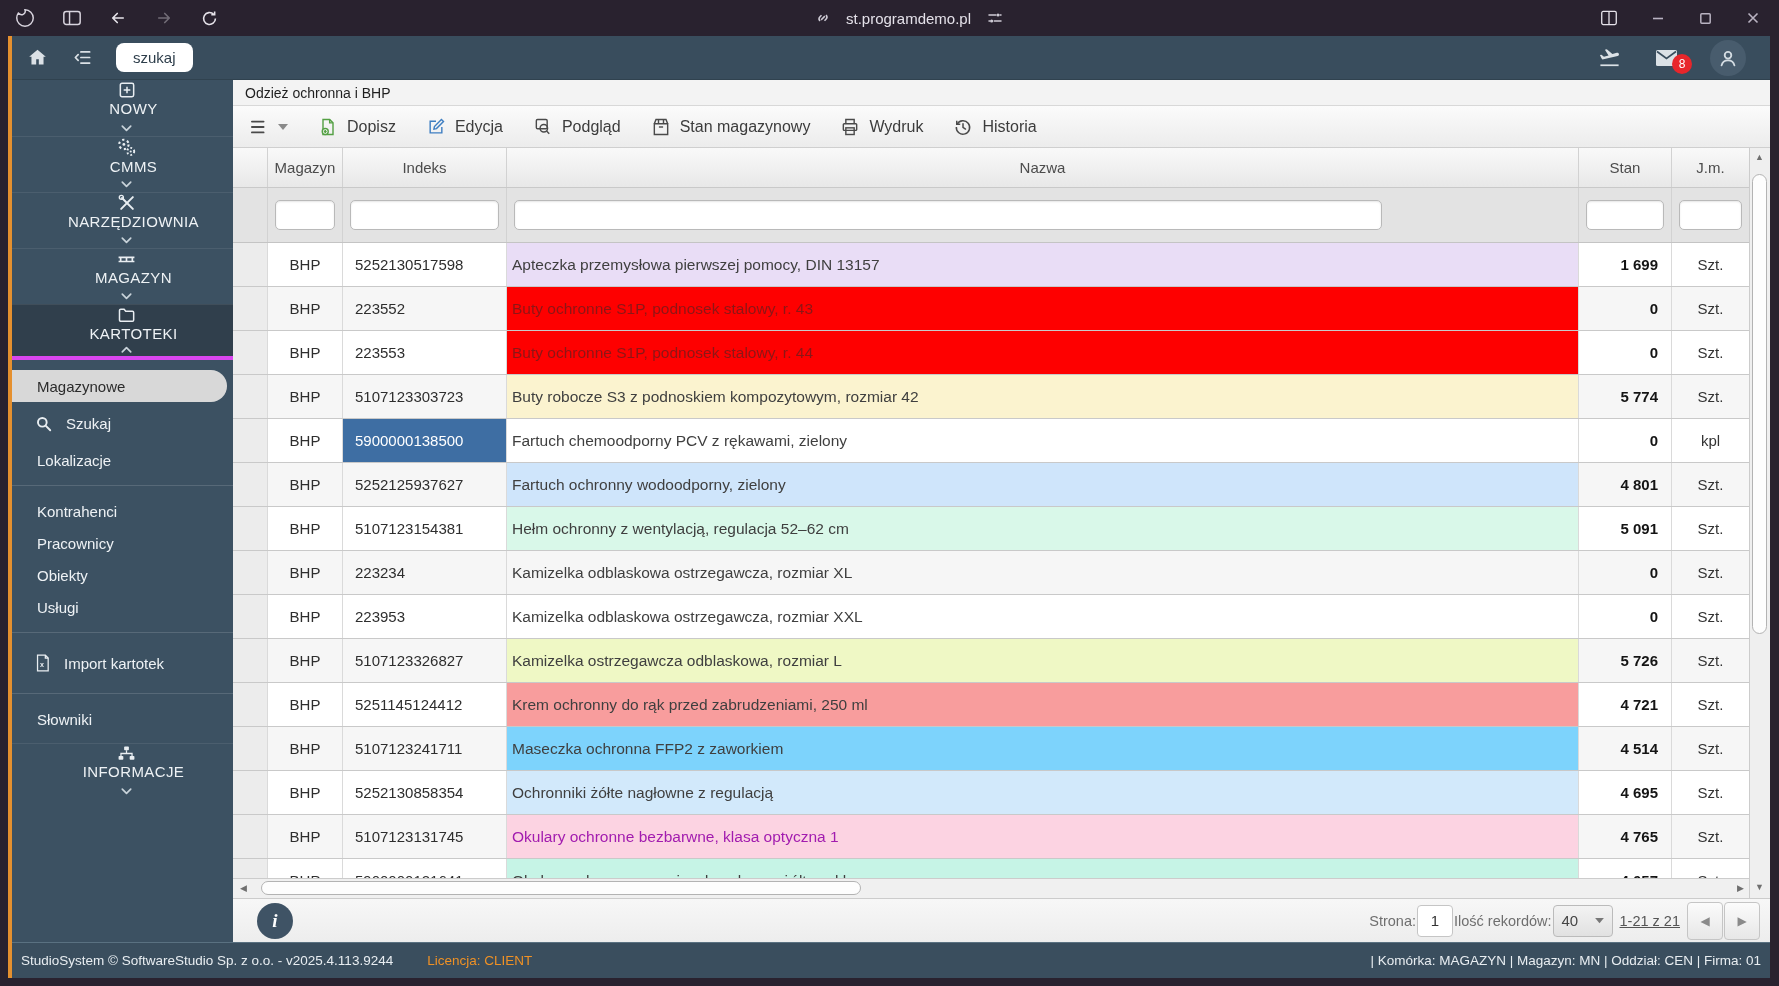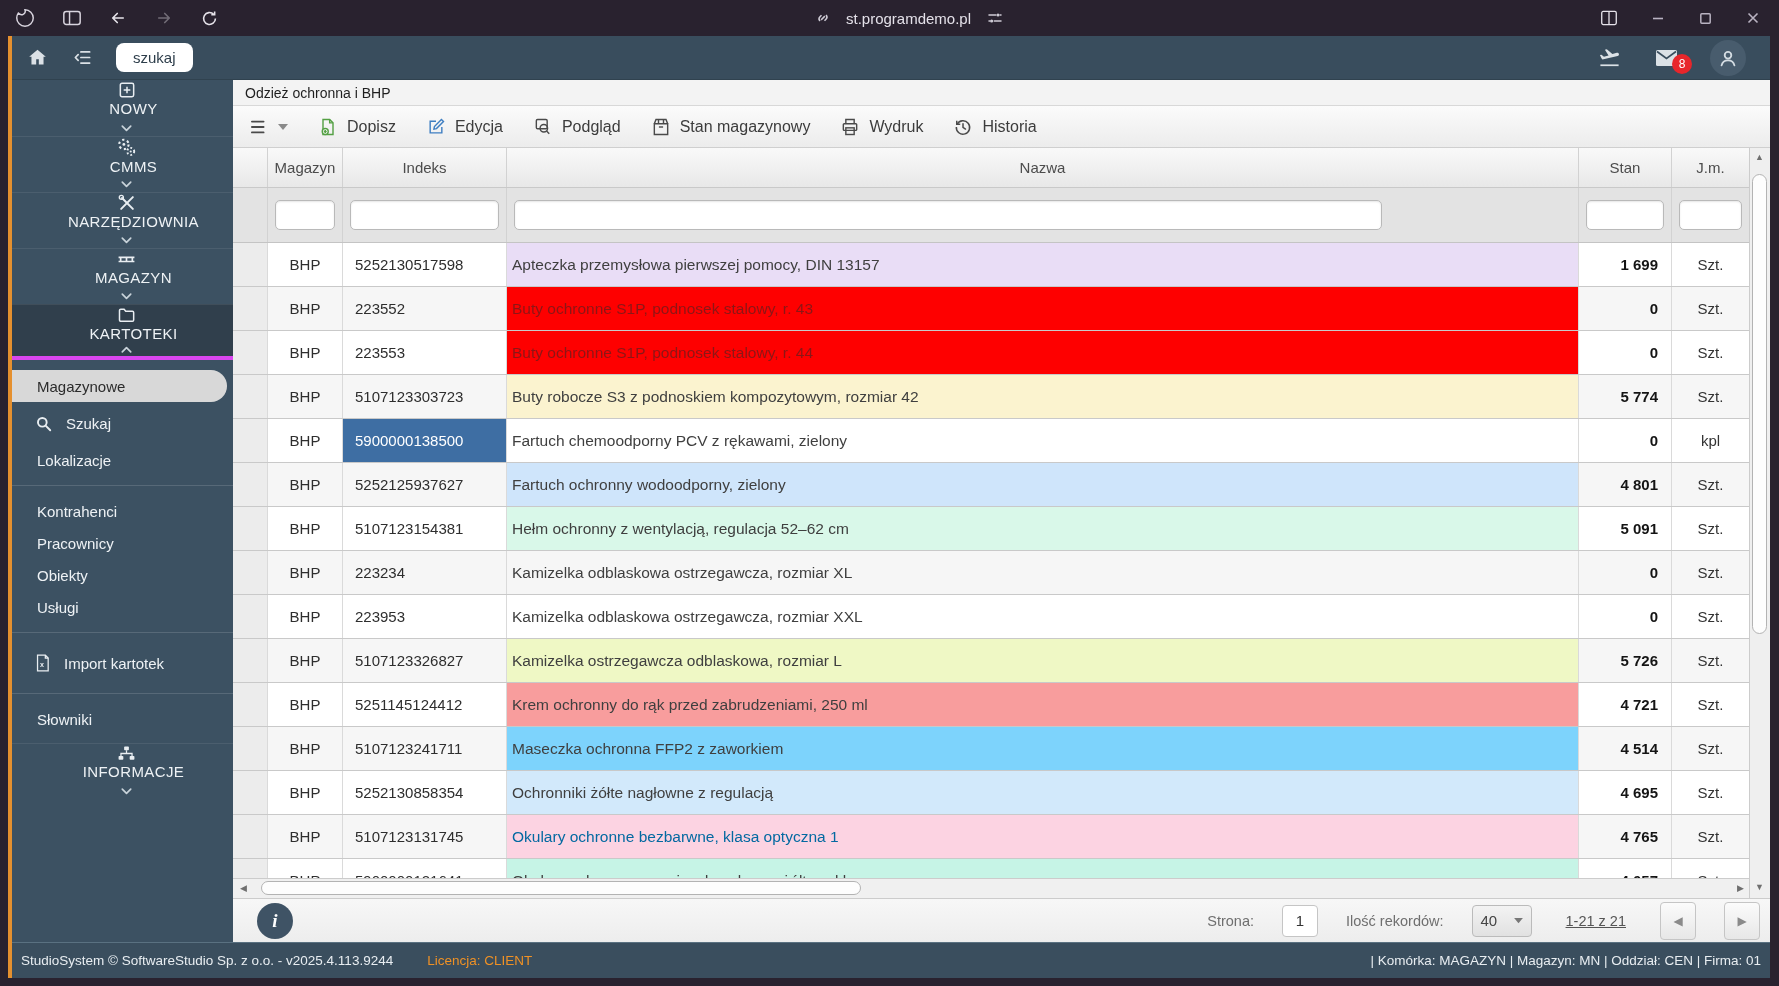--- a/index.html
+++ b/index.html
@@ -98,21 +98,21 @@
   .v-up { position:absolute; top:5px; left:5px; }
   .v-down { position:absolute; bottom:6px; left:5px; }
   .h-left { margin-left:7px; }
   .h-right { position:absolute; right:5px; }
   
   .pagination { flex:0 0 44px; background:linear-gradient(#f7f7f7,#ededed);
     border-top:1px solid #cccccc; display:flex; align-items:center; padding:0 10px 0 24px; }
   .info-btn { width:36px; height:36px; border-radius:50%; background:#3f5365; color:#fff;
     display:flex; align-items:center; justify-content:center; font-size:19px;
     font-family:"Liberation Serif", serif; font-style:italic; font-weight:bold; cursor:pointer; }
-  .pag-right { margin-left:auto; display:flex; align-items:center; gap:28px;
+  .pag-right { margin-left:auto; display:flex; align-items:center; gap:1px;
     font-size:14.5px; color:#6f6f6f; }
   .page-input { width:36px; height:32px; border:1px solid #c5c5c5; border-radius:4px;
     text-align:center; font-size:15px; color:#333; font-family:inherit; outline:none; }
   .records-select { width:60px; height:32px; background:linear-gradient(#f3f3f3,#e1e1e1);
     border:1px solid #bbb; border-radius:4px; display:flex; align-items:center;
     justify-content:space-between; padding:0 8px; color:#444; font-size:15px; cursor:pointer; }
   .range-label { color:#555; margin:0 6px;text-decoration:underline; }
   .nav-btn { width:36px; height:38px; border:1px solid #c5c5c5; border-radius:4px;
     background:linear-gradient(#fbfbfb,#e7e7e7); display:flex; align-items:center;
     justify-content:center; color:#8a8a8a; font-size:12px; cursor:pointer; }
@@ -579,21 +579,21 @@
                 <div class="tcell mag">BHP</div>
                 <div class="tcell idx">5252130858354</div>
                 <div class="tcell naz" style="background:#d2e9fb;color:#3f3f3f">Ochronniki żółte nagłowne z regulacją</div>
                 <div class="tcell stan">4 695</div>
                 <div class="tcell jm" style="border-right:none">Szt.</div>
               </div>
               <div class="grid trow alt">
                 <div class="tcell selcol"></div>
                 <div class="tcell mag">BHP</div>
                 <div class="tcell idx">5107123131745</div>
-                <div class="tcell naz" style="background:#fcd3e2;color:#0369a1">Okulary ochronne bezbarwne, klasa optyczna 1</div>
+                <div class="tcell naz" style="background:#fcd3e2;color:#a21caf">Okulary ochronne bezbarwne, klasa optyczna 1</div>
                 <div class="tcell stan">4 765</div>
                 <div class="tcell jm" style="border-right:none">Szt.</div>
               </div>
               <div class="grid trow">
                 <div class="tcell selcol"></div>
                 <div class="tcell mag">BHP</div>
                 <div class="tcell idx">5900000121641</div>
                 <div class="tcell naz" style="background:#c6f4e6;color:#3f3f3f">Okulary ochronne przeciwodpryskowe, żółte szkła</div>
                 <div class="tcell stan">4 057</div>
                 <div class="tcell jm" style="border-right:none">Szt.</div>

